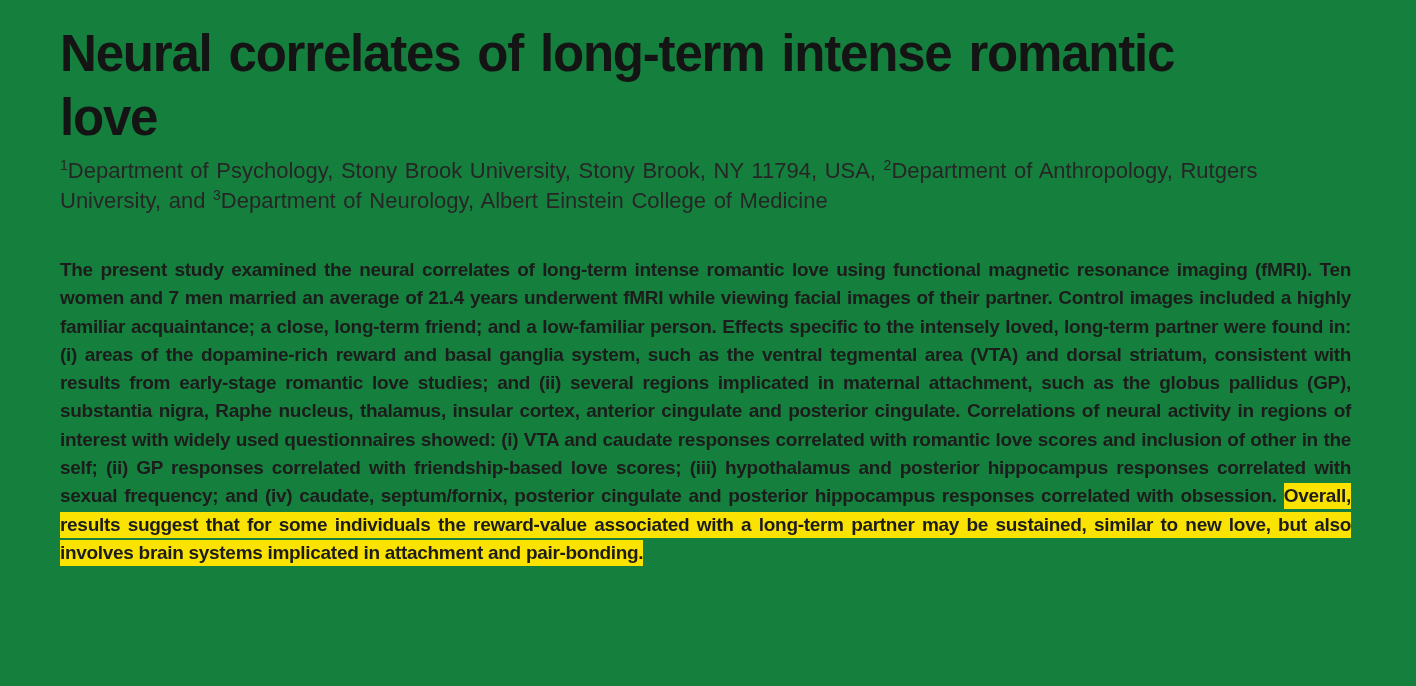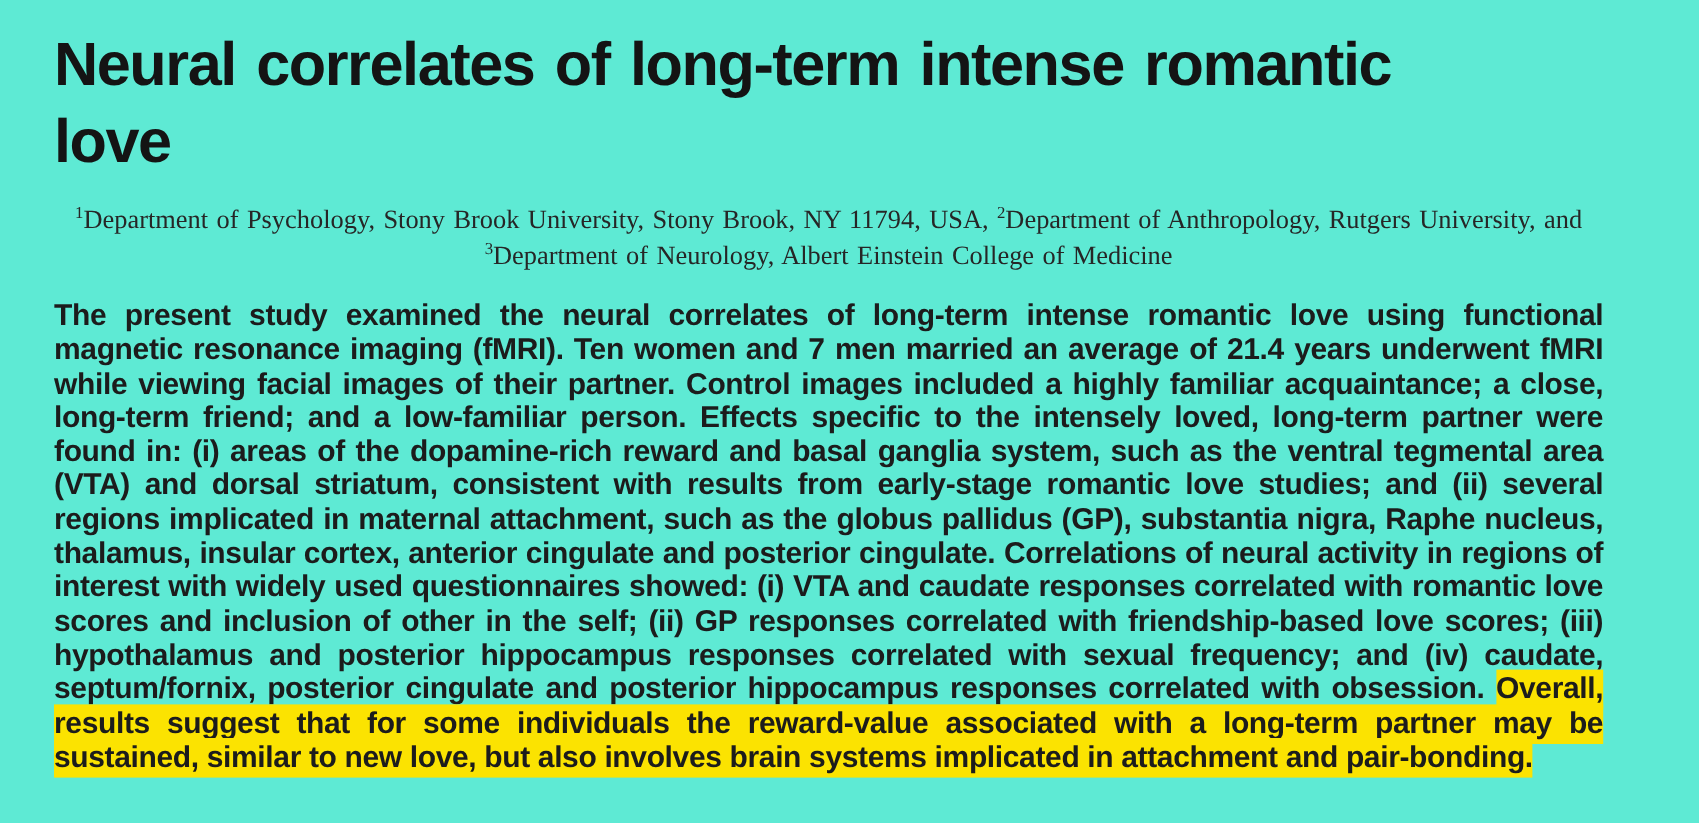--- a/index.html
+++ b/index.html
@@ -10,22 +10,22 @@
   body {
     width: 1416px;
     height: 686px;
     overflow: hidden;
     font-family: "Liberation Sans", sans-serif;
   }
   .page {
     box-sizing: border-box;
     width: 1416px;
     height: 686px;
-    padding: 22px 61px 0 45px;
-    background: #5eead4;
+    padding: 22px 61px 0 60px;
+    background: #15803d;
   }
   .paper-title {
     margin: 0;
     max-width: 1120px;
     font-family: "Liberation Sans", sans-serif;
     font-weight: 700;
     font-size: 51px;
     line-height: 64px;
     letter-spacing: -1.2px;
     word-spacing: 4px;
@@ -39,41 +39,40 @@
     line-height: 34px;
     color: #1d1d1d;
   }
   .authors-line sup {
     font-weight: 400;
     font-size: 17px;
     line-height: 0;
     vertical-align: 9px;
   }
   .affiliations-line {
-    margin-top: 18px;
-    font-family: Liberation Serif, serif;
+    margin-top: 6px;
+    font-family: Liberation Sans, sans-serif;
     font-weight: 400;
     font-size: 22px;
     line-height: 30px;
     word-spacing: 1.5px;
     color: #262626;
     max-width: 1291px;
-    text-align: center;
   }
   .affiliations-line sup {
     font-size: 14px;
     line-height: 0;
     vertical-align: 8px;
   }
   .abstract {
-    margin: 21px 0 0 0;
+    margin: 40px 0 0 0;
     max-width: 1291px;
     font-family: "Liberation Sans", sans-serif;
     font-weight: 700;
-    font-size: 25px;
+    font-size: 19px;
     line-height: 28.3px;
     letter-spacing: -0.3px;
     text-align: justify;
     color: #1c1c1c;
   }
   .abstract .hl {
     background: #fbe301;
     padding: 2px 0 3px 0;
   }
 </style>

